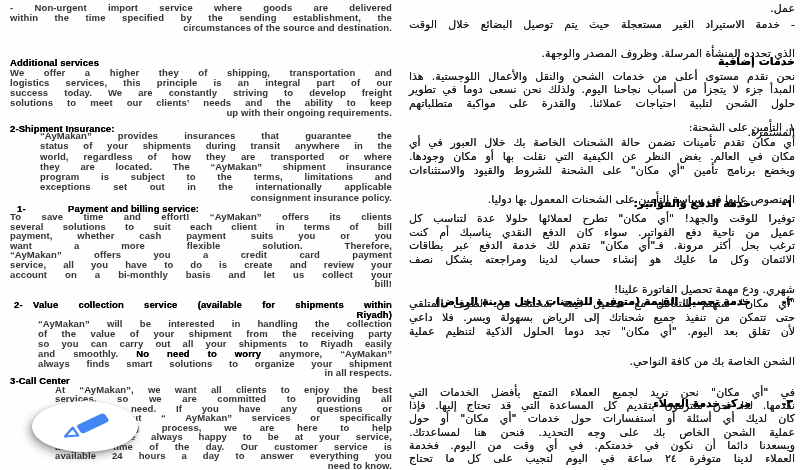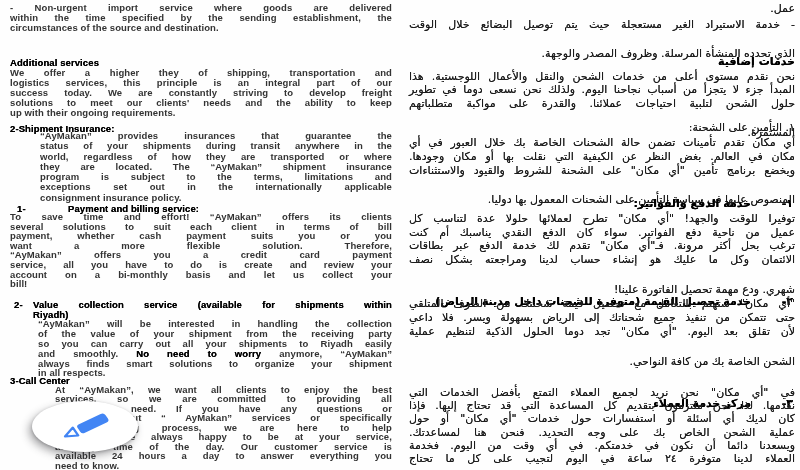--- a/index.html
+++ b/index.html
@@ -9,21 +9,21 @@
   }
   
   .col{position:absolute;top:0;height:366px;}
   #col-en{left:10px;width:382px;color:#333;font-size:9.5px;font-weight:600;letter-spacing:.1px;}
   #col-ar{left:409px;width:386px;direction:rtl;color:#1c1c1c;
           font-family:"DejaVu Sans",sans-serif;font-size:11px;
           text-shadow:0 0 .35px #333;}
   .blk{position:absolute;left:0;right:0;}
   
   .plines{display:block;white-space:pre-line;text-align:justify;text-align-last:justify;}
-  .plast{display:block;text-align:left;}
+  .plast{display:block;text-align:right;}
   #col-ar .plast{text-align:right;margin-top:16px;}
   
   .hd{font-weight:700;color:#000;text-shadow:0 0 .55px #000;}
   #col-ar .hd{text-shadow:0 0 .6px #000;}
   .b{font-weight:700;color:#000;text-shadow:0 0 .55px #000;}
   
   .item{position:relative;}
   .item .num{position:absolute;}
   #col-en .item .num{left:7px;}
   #col-en .item.tight .num{left:4px;}

